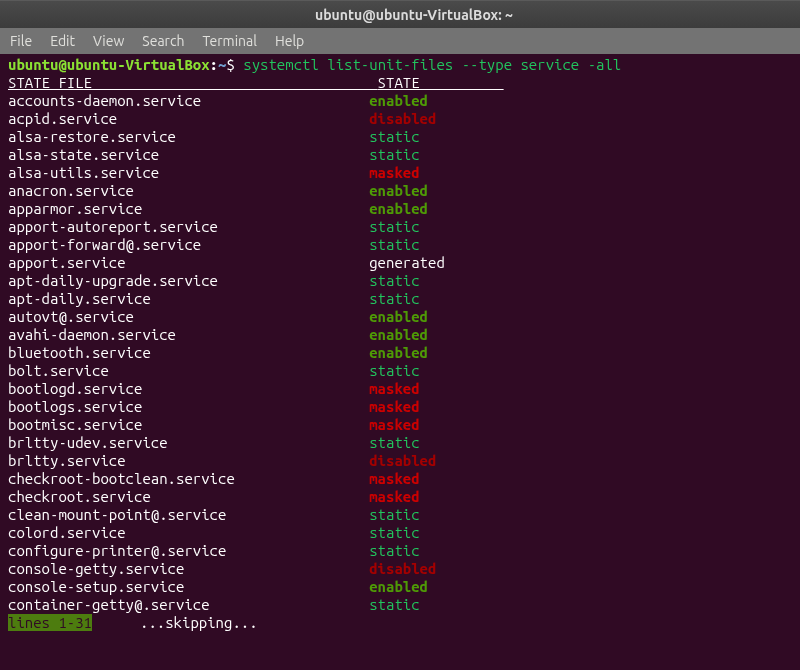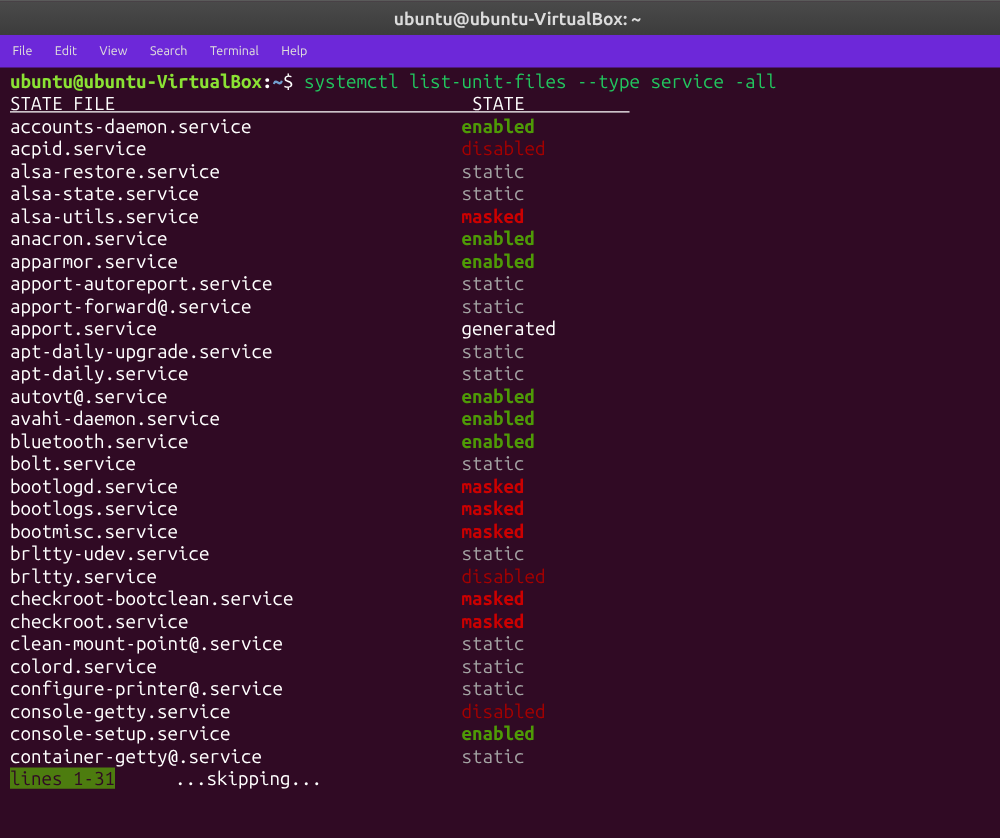--- a/index.html
+++ b/index.html
@@ -23,29 +23,29 @@
       align-items: center;
       justify-content: center;
       color: #dcdcdc;
       font-family: 'Ubuntu', sans-serif;
       font-size: 14px;
       font-weight: bold;
       border-top: 1px solid #5a5a5a;
       padding-left: 28px;
     }
     .menubar {
-      background: #6d28d9;
+      background: #737373;
       height: 26px;
       display: flex;
       align-items: center;
       padding: 0 10px;
       gap: 18px;
       color: #e0e0dc;
       font-family: 'Ubuntu', sans-serif;
-      font-size: 10px;
+      font-size: 14px;
     }
     .menubar span {
       cursor: pointer;
     }
     .terminal {
       padding: 2px 8px;
       color: #ffffff;
     }
     .prompt-user {
       color: #8be234;
@@ -73,28 +73,28 @@
     .row {
       white-space: pre;
       color: #ffffff;
     }
     .state-enabled {
       color: #4e9a06;
       font-weight: bold;
     }
     .state-disabled {
       color: #a40000;
-      font-weight: normal;
+      font-weight: bold;
     }
     .state-masked {
       color: #cc0000;
       font-weight: bold;
     }
     .state-static {
-      color: #a3a3a3;
+      color: #22c55e;
     }
     .state-generated {
       color: #ffffff;
     }
     .pager-highlight {
       background: #4d7c0f;
       color: #300a24;
     }
     .pager-text {
       color: #ffffff;

